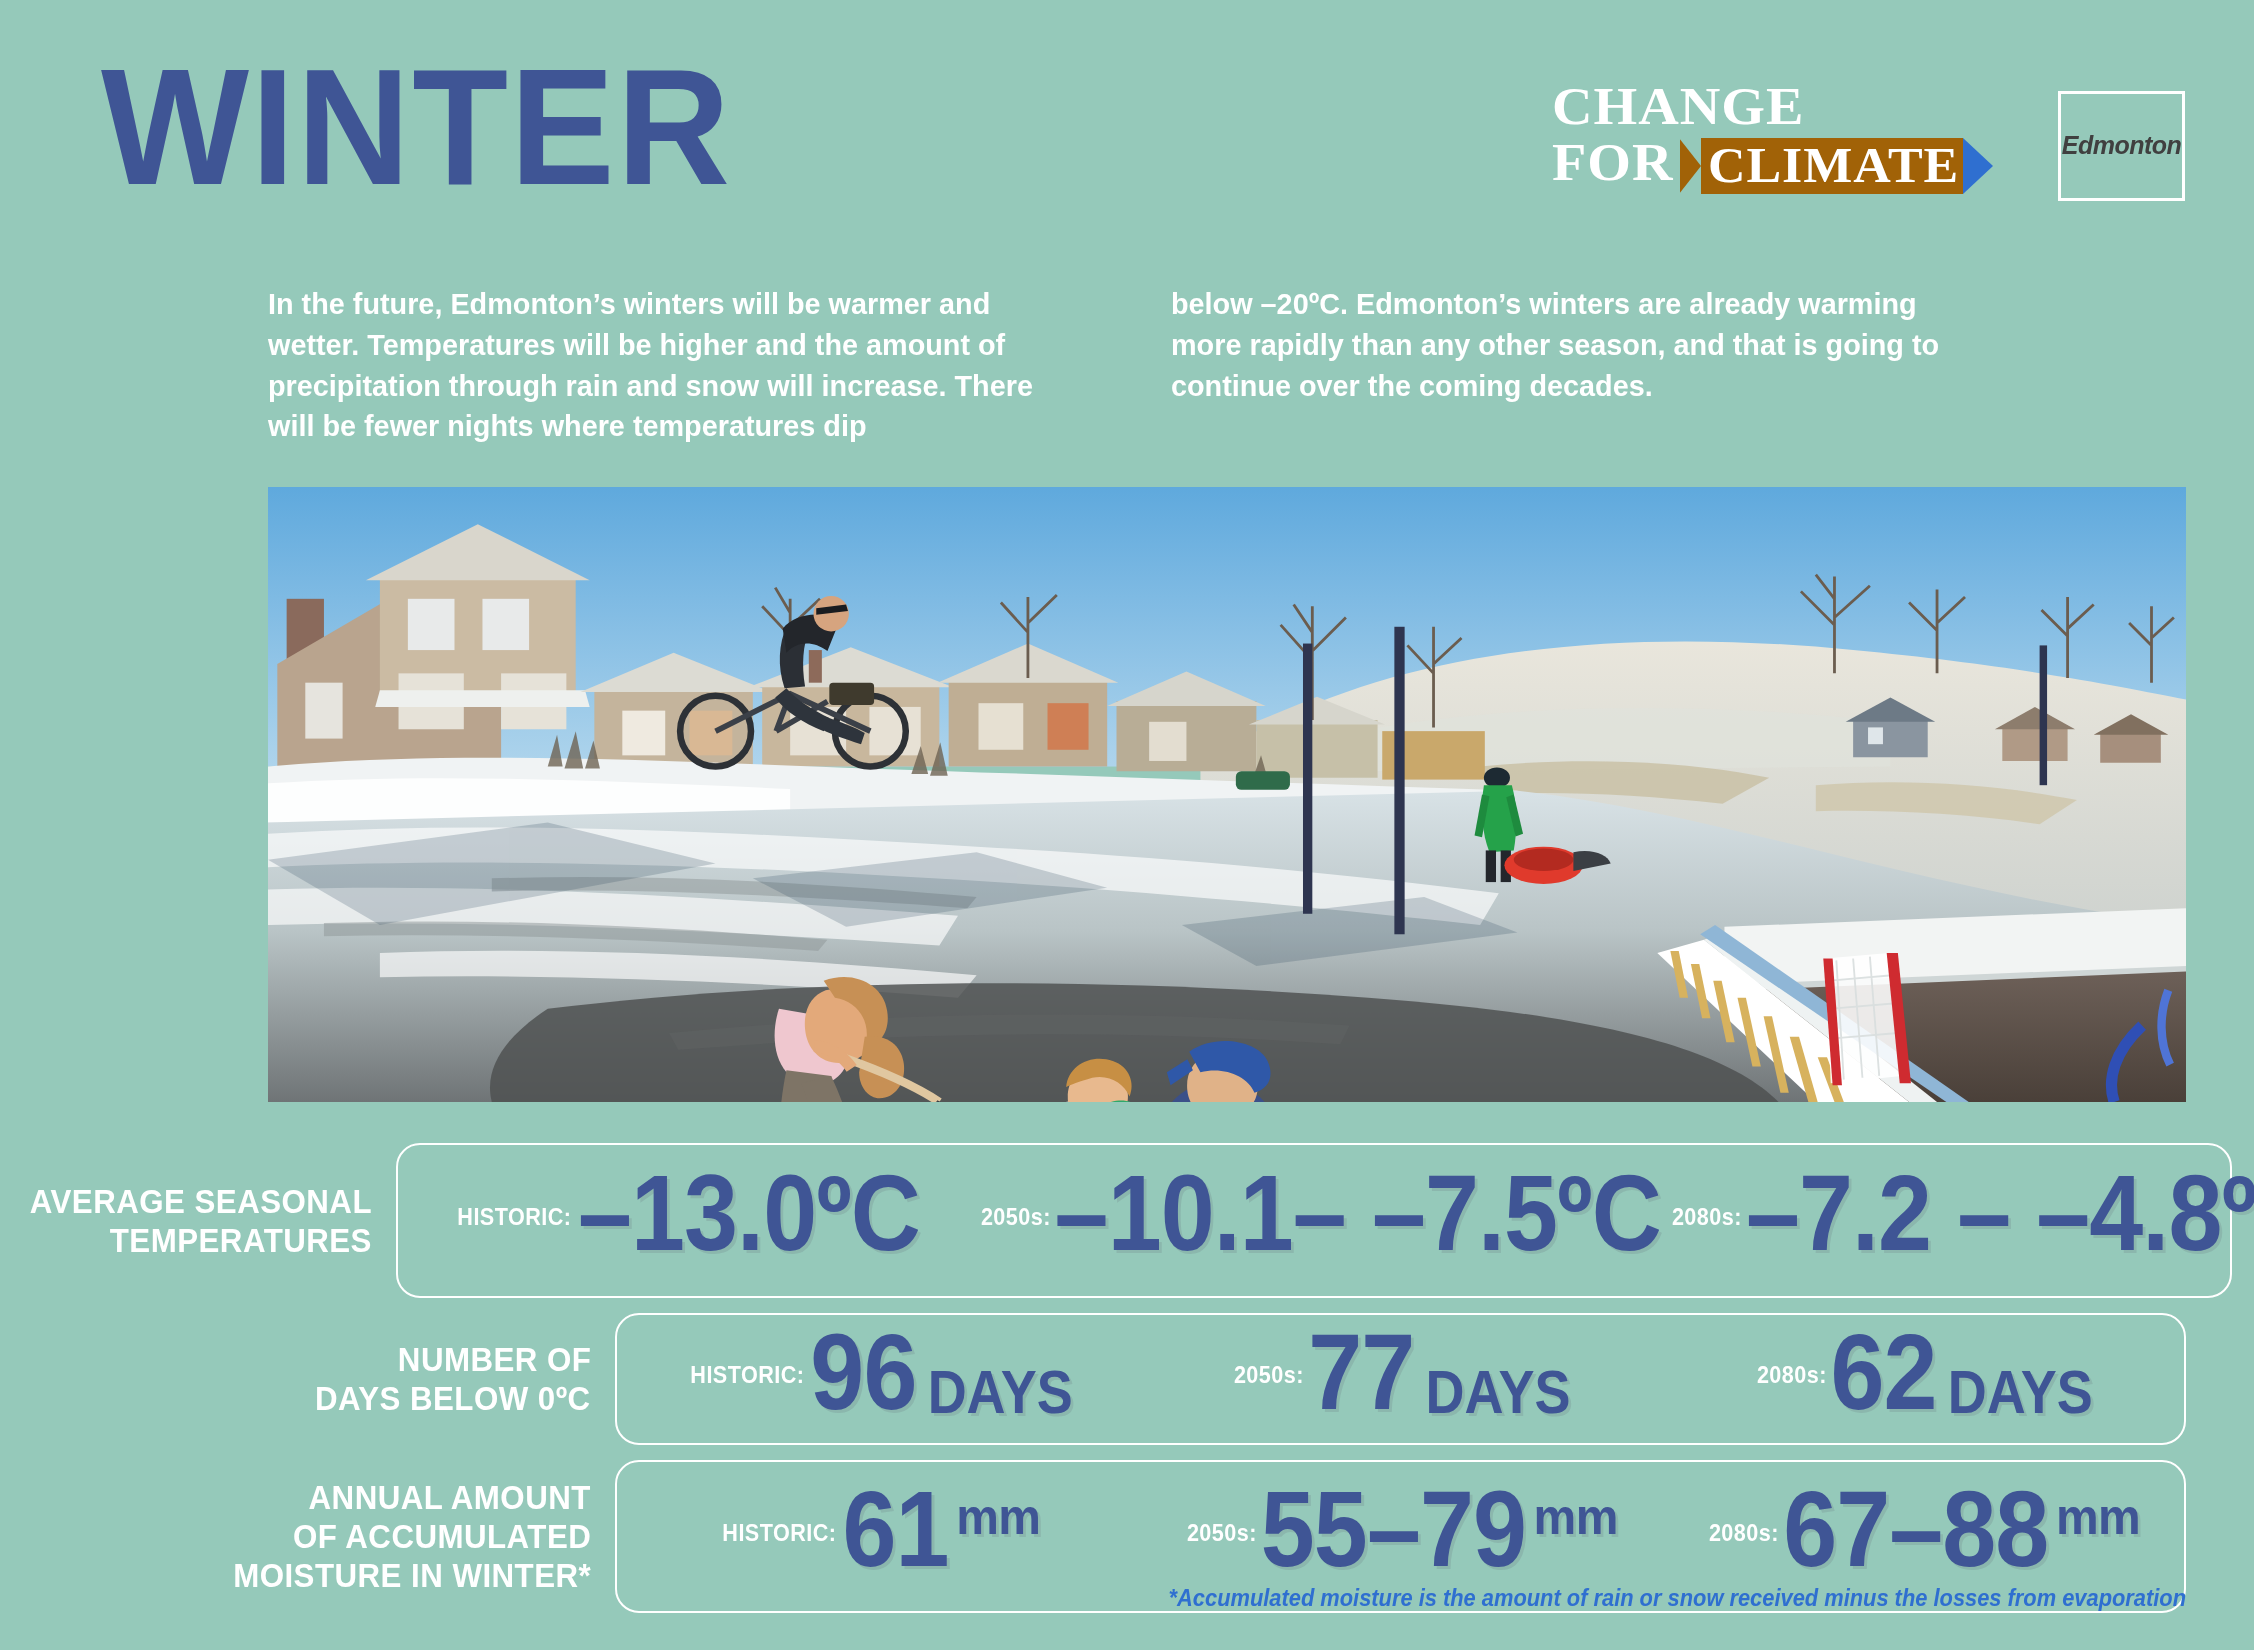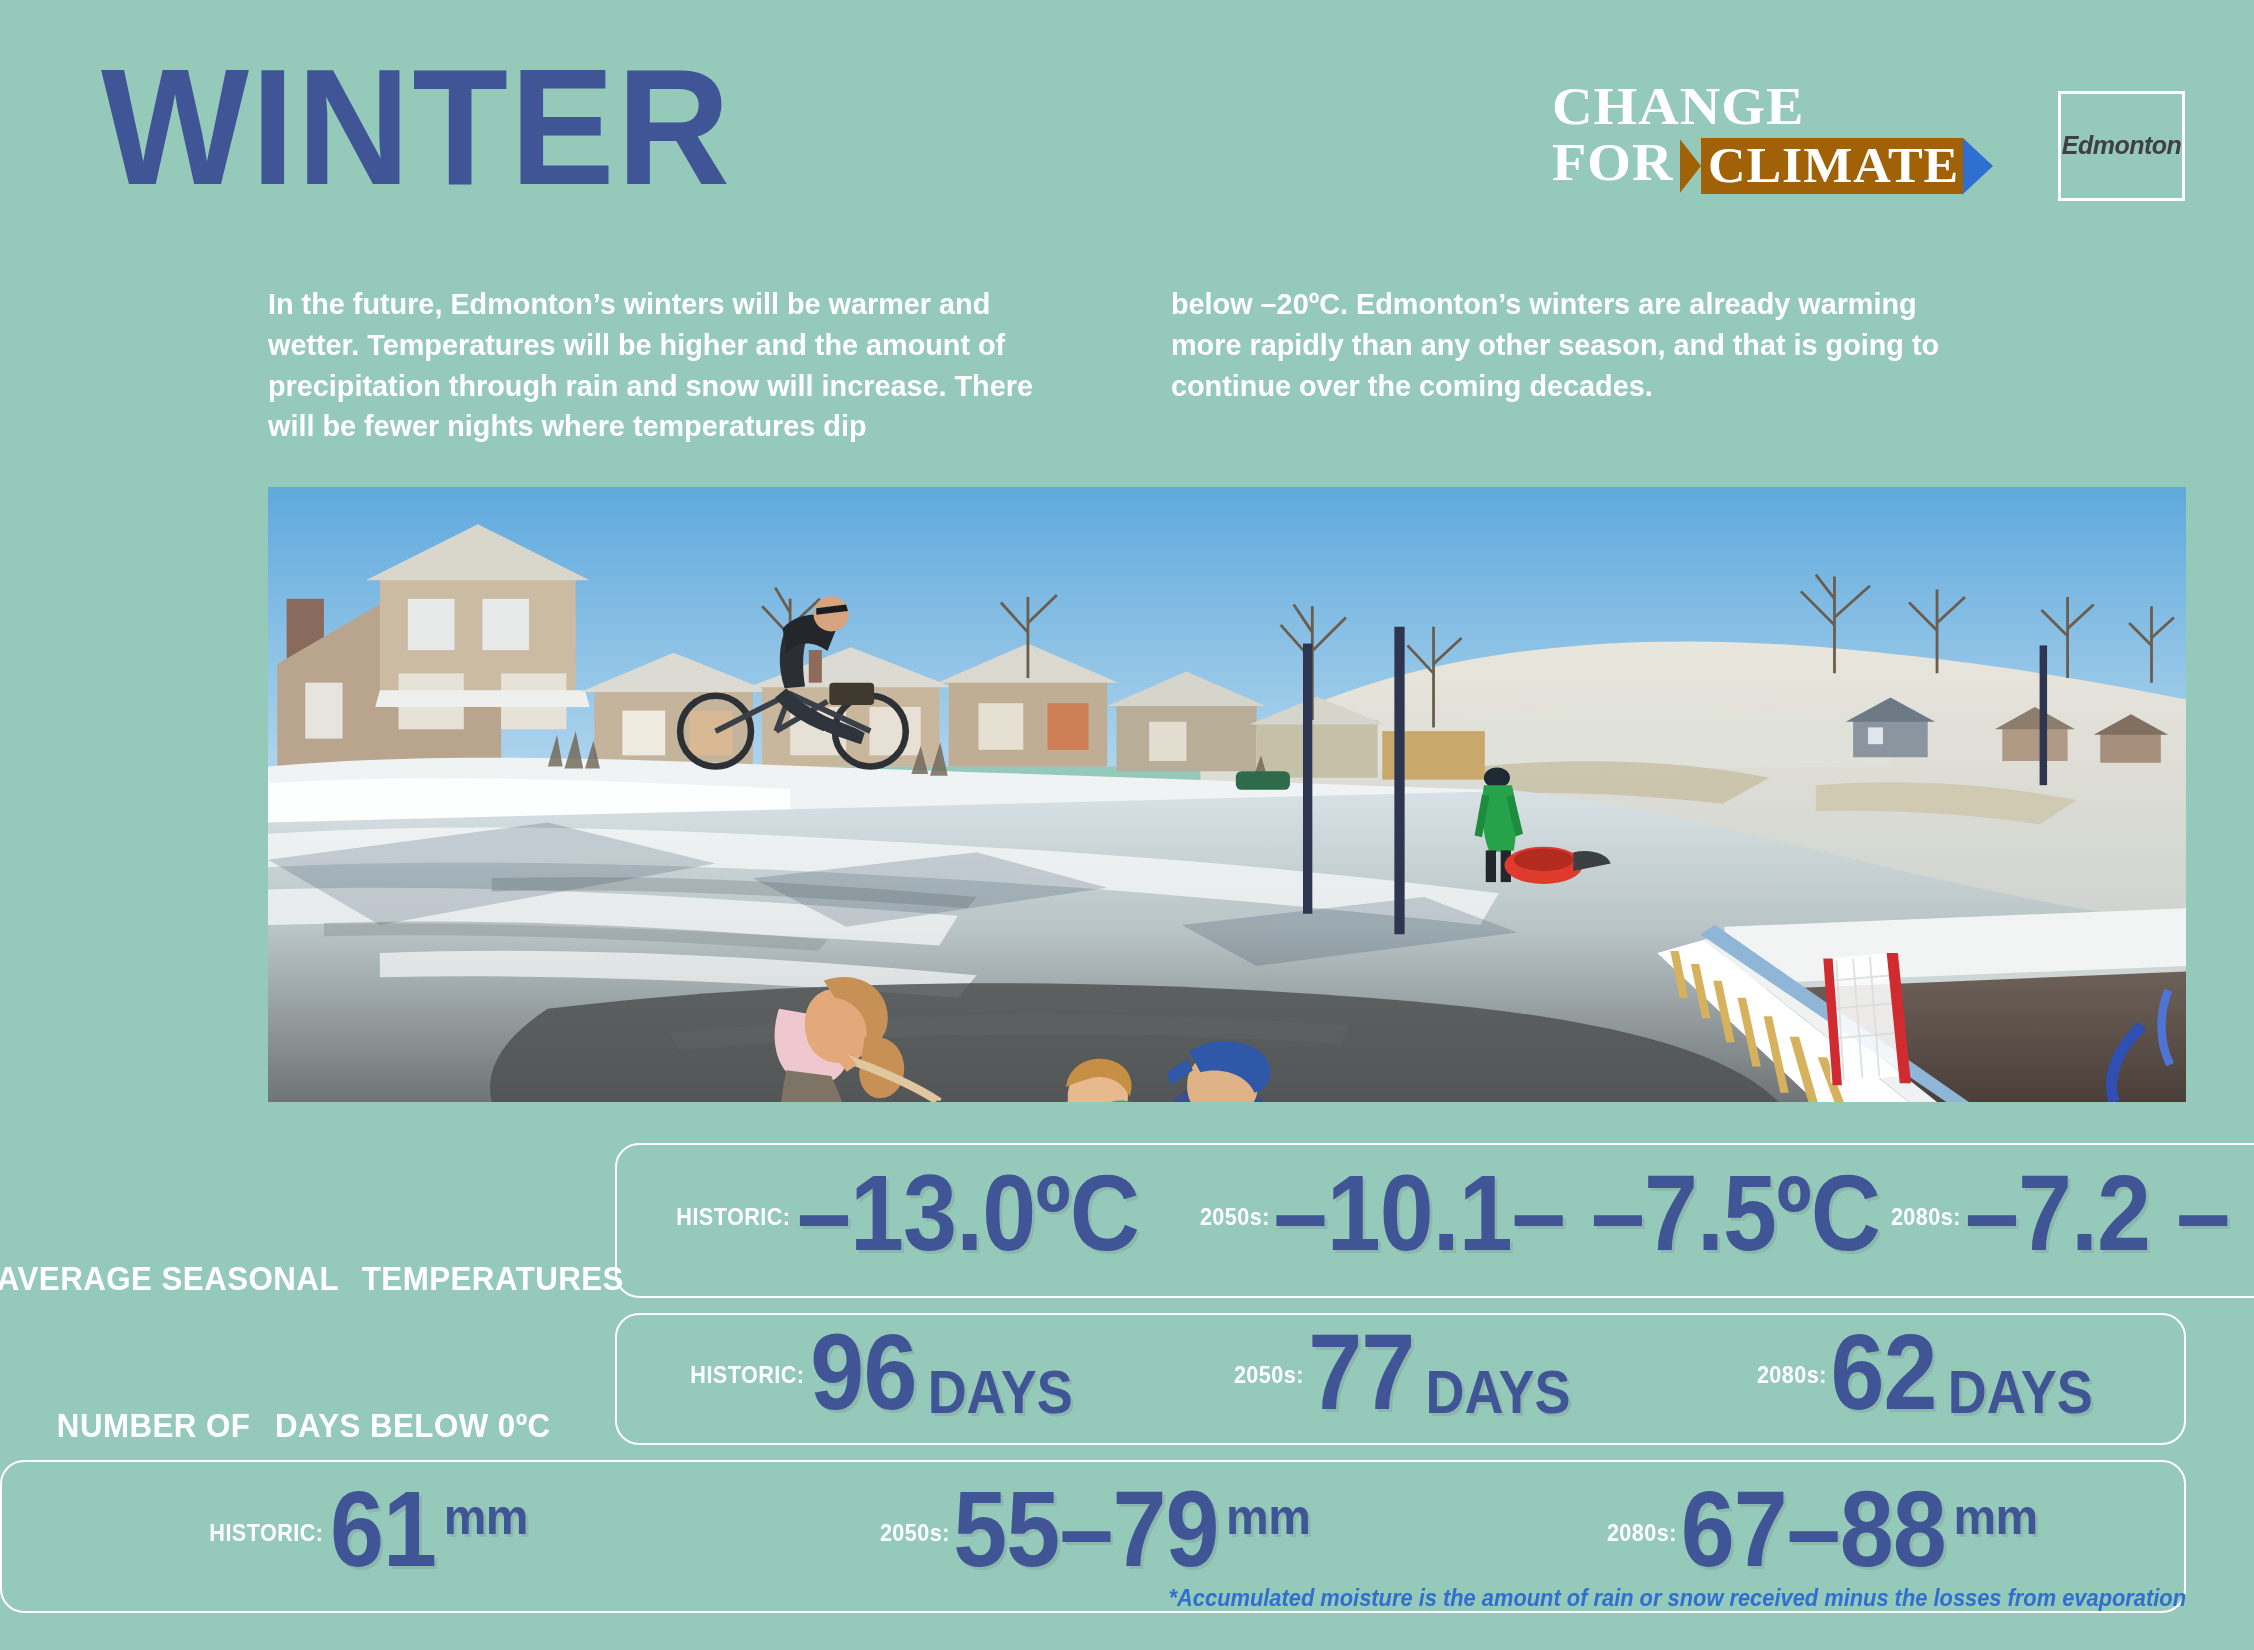--- a/index.html
+++ b/index.html
@@ -78,21 +78,21 @@
     position:absolute;left:268px;top:487px;width:1918px;height:615px;
     overflow:hidden;
   }
   .photo svg{display:block;width:100%;height:100%;}
 
   
   .rows{position:absolute;left:0;top:1143px;width:2254px;}
   .row{position:relative;display:flex;align-items:stretch;margin-bottom:15px;}
   .row-label{
     width:615px;box-sizing:border-box;padding-right:24px;
-    display:flex;flex-direction:row;justify-content:center;align-items:flex-end;
+    display:flex;flex-direction:column;justify-content:center;align-items:flex-end;
     color:#ffffff;font-weight:bold;font-size:34px;line-height:1.14;
     text-align:right;letter-spacing:0.5px;
   }
   .row-label span{display:block;transform:scaleX(.92);transform-origin:right center;white-space:nowrap;}
   .row-box{
     flex:1;margin-right:68px;
     border:2.8px solid #ffffff;border-radius:24px;
     box-sizing:border-box;display:flex;
     position:relative;
   }
@@ -462,20 +462,25 @@
           <div class="cell-cap">2080s:</div>
           <div class="cell-val">
             <span class="v-big">62</span>
             <span class="v-unit-days">DAYS</span>
           </div>
         </div>
       </div>
     </div>
 
     <div class="row row3">
+      <div class="row-label">
+        <span>ANNUAL AMOUNT</span>
+        <span>OF ACCUMULATED</span>
+        <span>MOISTURE IN WINTER*</span>
+      </div>
       <div class="row-box">
         <div class="cell">
           <div class="cell-cap">HISTORIC:</div>
           <div class="cell-val">
             <span class="v-big">61</span>
             <span class="v-unit">mm</span>
           </div>
         </div>
         <div class="cell">
           <div class="cell-cap">2050s:</div>

